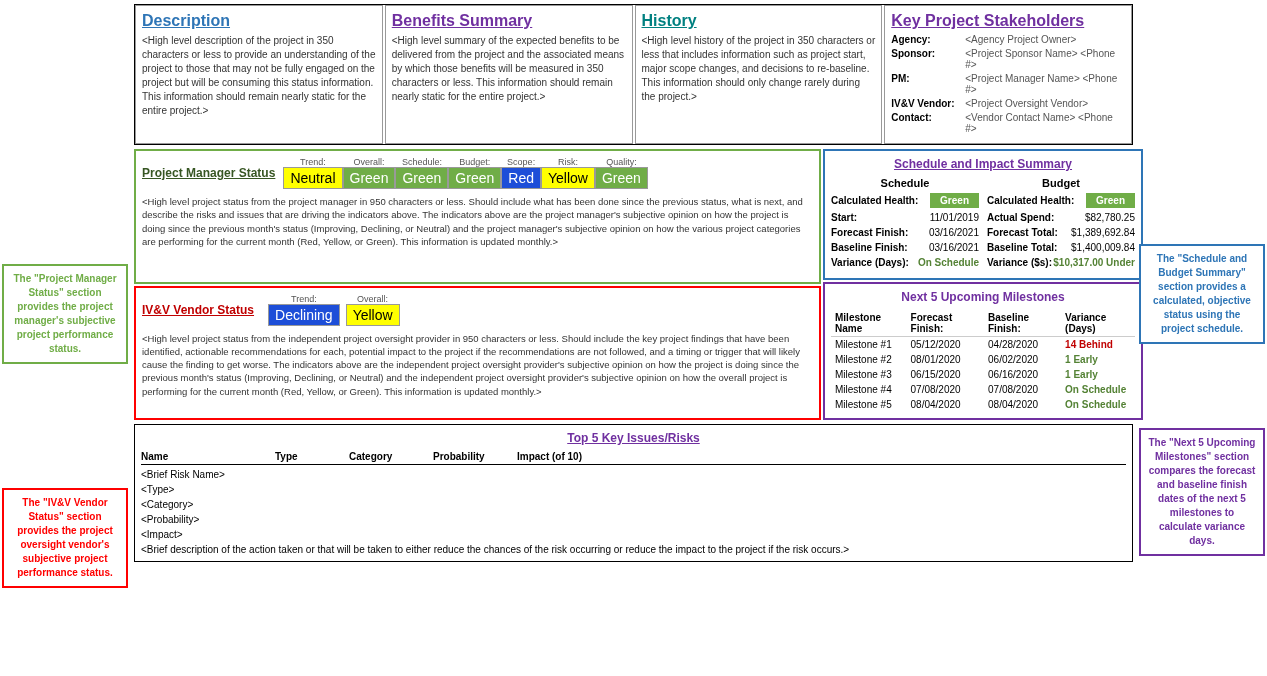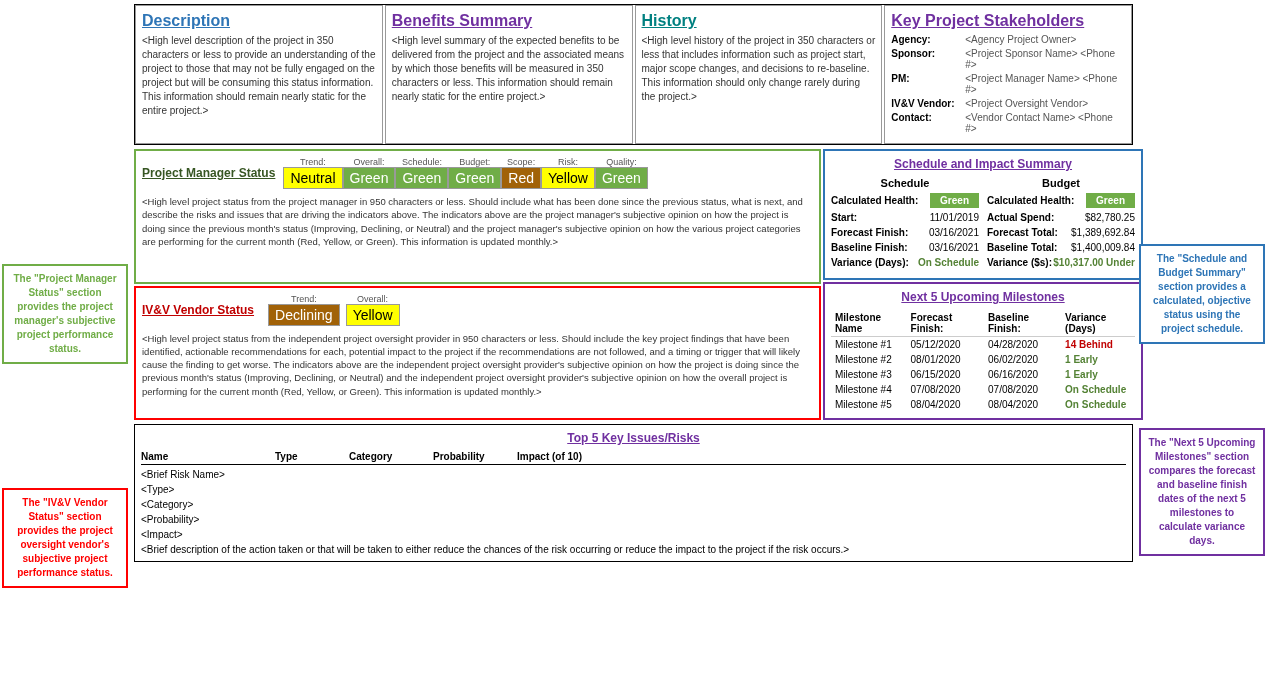--- a/index.html
+++ b/index.html
@@ -67,21 +67,21 @@
     .badge {
       padding: 2px 6px;
       font-size: 14px;
       font-weight: normal;
       border: 1px solid #999;
     }
     .badge-label { font-size: 9px; color: #555; }
     .badge-group { display: flex; flex-direction: column; align-items: center; }
     .badge.neutral { background: #ffff00; color: #000; }
     .badge.green { background: #70ad47; color: #fff; }
-    .badge.red { background: #a16207; color: #fff; }
+    .badge.red { background: #1d4ed8; color: #fff; }
     .badge.yellow { background: #ffff00; color: #000; }
 
     
     .schedule-section {
       border: 2px solid #2e75b6;
       padding: 6px;
       width: 320px;
       flex-shrink: 0;
     }
     .schedule-title {
@@ -127,21 +127,20 @@
     .milestones-section {
       border: 2px solid #7030a0;
       padding: 6px;
       width: 320px;
       flex-shrink: 0;
     }
     .milestones-title {
       color: #7030a0;
       font-weight: bold;
       font-size: 12px;
-      text-decoration: underline;
       text-align: center;
       margin-bottom: 6px;
     }
     .milestones-table { width: 100%; border-collapse: collapse; font-size: 10px; }
     .milestones-table th { font-weight: bold; padding: 2px 4px; text-align: left; border-bottom: 1px solid #ccc; }
     .milestones-table td { padding: 2px 4px; }
     .variance-behind { color: #c00000; font-weight: bold; }
     .variance-early { color: #548235; font-weight: bold; }
     .variance-onschedule { color: #548235; font-weight: bold; }
 

